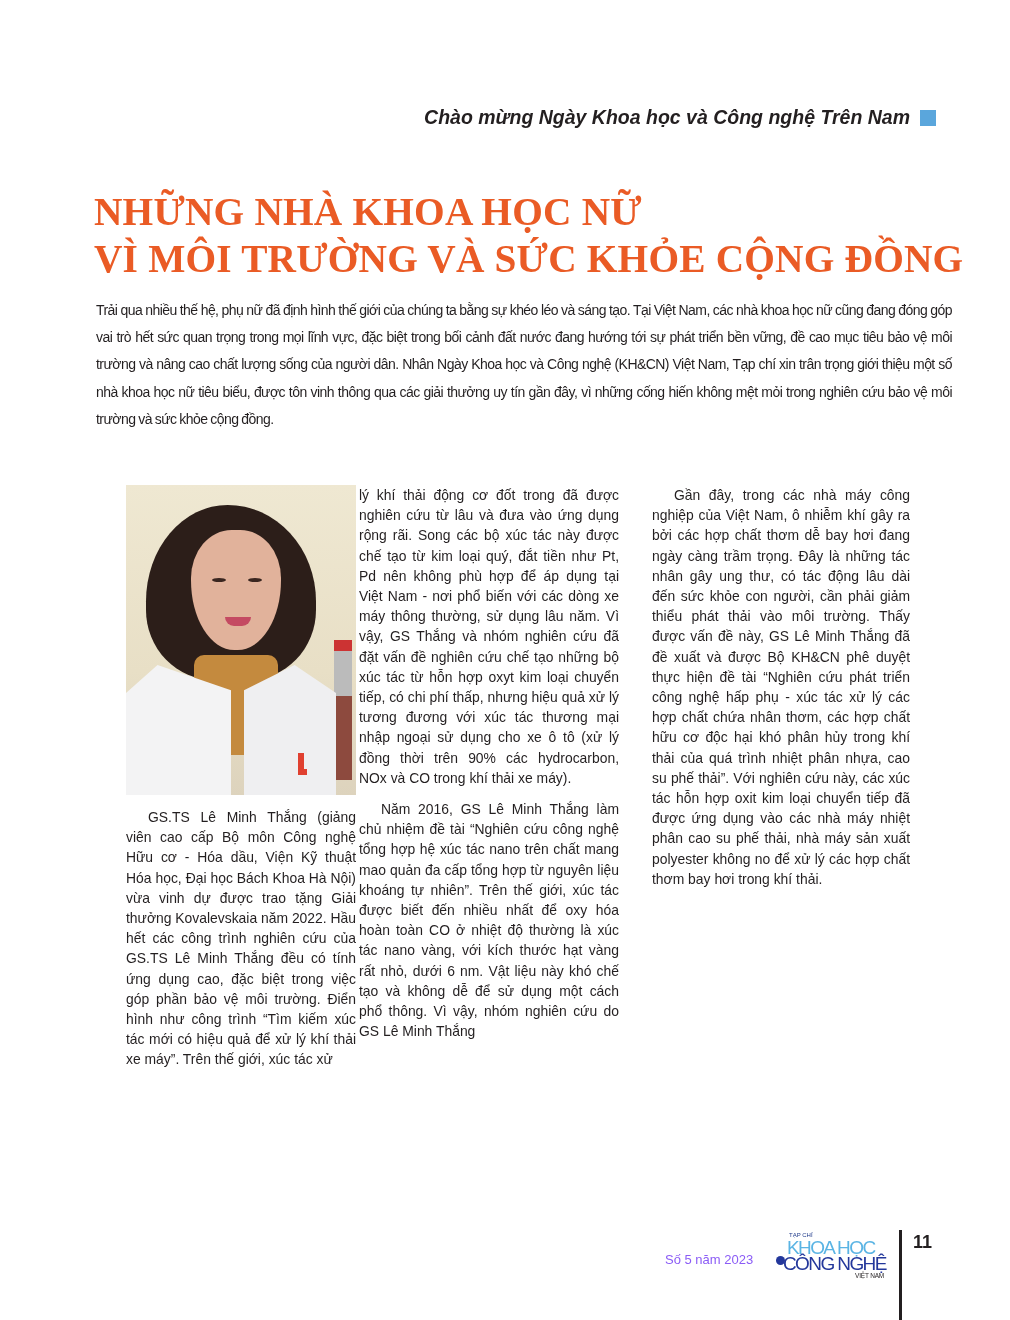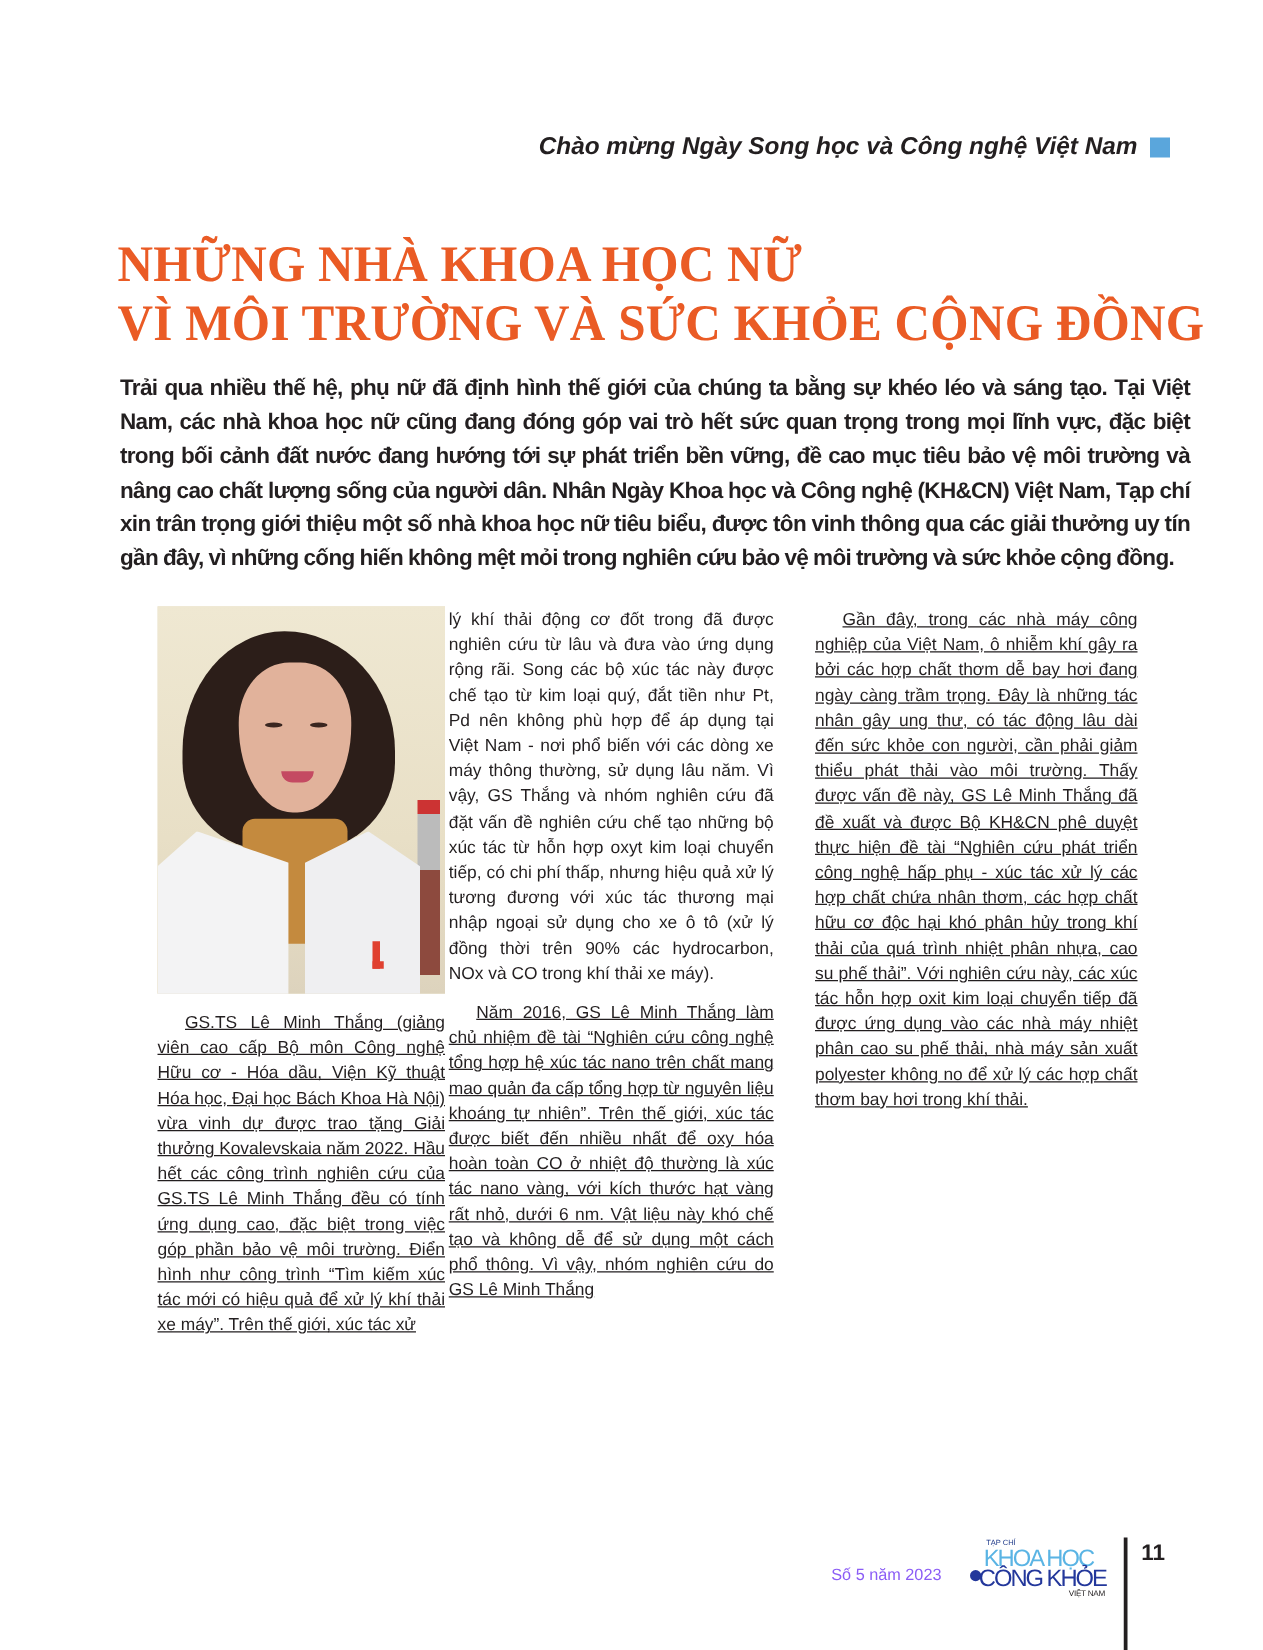--- a/index.html
+++ b/index.html
@@ -16,33 +16,32 @@
   .title {
     position: absolute; left: 94px; top: 188px; width: 860px;
     font-family: "Liberation Serif", serif;
     color: #ea5b25; font-size: 41px; line-height: 47px; letter-spacing: 0.2px;
     transform: scaleX(0.96); transform-origin: left top;
   }
   .title div { white-space: nowrap; }
 
   .lede {
     position: absolute; left: 96px; top: 297px; width: 856px;
-    font-size: 18px; line-height: 27.2px; text-align: justify;
+    font-size: 14px; line-height: 27.2px; text-align: justify;
     font-family: "Liberation Sans", sans-serif; letter-spacing: -0.55px;
     word-spacing: -0.5px;
-    font-weight: bold;
   }
 
   .col {
     position: absolute; top: 485px;
     font-size: 13.9px; line-height: 20.2px; text-align: justify;
     text-align-last: left;
   }
   .col p { margin-bottom: 11px; }
-  .col p.indent { text-indent: 22px; text-decoration: underline; }
+  .col p.indent { text-indent: 22px; }
   .col1 { left: 126px; width: 230px; }
   .col2 { left: 359px; width: 260px; }
   .col3 { left: 652px; width: 258px; }
 
   .caption-head {
     font-weight: bold; font-size: 13.3px; line-height: 20.5px;
     letter-spacing: -0.3px; margin-bottom: 14px;
   }
 
   .photo {
@@ -87,21 +86,21 @@
   .brand .cn { position: absolute; left: 8px; top: 22px; font-size: 19px; color: #23379b; letter-spacing: -1.6px; }
   .brand .dot { position: absolute; left: 1px; top: 24px; width: 9px; height: 9px; border-radius: 50%; background: #23379b; }
   .brand .vn { position: absolute; left: 80px; top: 41px; font-size: 6.5px; color: #231f20; letter-spacing: -0.2px; }
   .vrule { position: absolute; left: 899px; top: 1230px; width: 3px; height: 90px; background: #231f20; }
   .pagenum { position: absolute; left: 913px; top: 1232px; font-weight: bold; font-size: 18px; color: #231f20; }
 </style>
 </head>
 <body>
 
 <div class="kicker">
-  <span>Chào mừng Ngày Song học và Công nghệ Việt Nam</span>
+  <span>Chào mừng Ngày Khoa học và Công nghệ Trên Nam</span>
   <span class="sq"></span>
 </div>
 
 <h1 class="title">
   <div>NHỮNG NHÀ KHOA HỌC NỮ</div>
   <div>VÌ MÔI TRƯỜNG VÀ SỨC KHỎE CỘNG ĐỒNG</div>
 </h1>
 
 <p class="lede">Trải qua nhiều thế hệ, phụ nữ đã định hình thế giới của chúng ta bằng sự khéo léo và sáng tạo. Tại Việt Nam, các nhà khoa học nữ cũng đang đóng góp vai trò hết sức quan trọng trong mọi lĩnh vực, đặc biệt trong bối cảnh đất nước đang hướng tới sự phát triển bền vững, đề cao mục tiêu bảo vệ môi trường và nâng cao chất lượng sống của người dân. Nhân Ngày Khoa học và Công nghệ (KH&amp;CN) Việt Nam, Tạp chí xin trân trọng giới thiệu một số nhà khoa học nữ tiêu biểu, được tôn vinh thông qua các giải thưởng uy tín gần đây, vì những cống hiến không mệt mỏi trong nghiên cứu bảo vệ môi trường và sức khỏe cộng đồng.</p>
 
@@ -130,17 +129,17 @@
 <div class="col col3">
   <p class="indent">Gần đây, trong các nhà máy công nghiệp của Việt Nam, ô nhiễm khí gây ra bởi các hợp chất thơm dễ bay hơi đang ngày càng trầm trọng. Đây là những tác nhân gây ung thư, có tác động lâu dài đến sức khỏe con người, cần phải giảm thiểu phát thải vào môi trường. Thấy được vấn đề này, GS Lê Minh Thắng đã đề xuất và được Bộ KH&amp;CN phê duyệt thực hiện đề tài “Nghiên cứu phát triển công nghệ hấp phụ - xúc tác xử lý các hợp chất chứa nhân thơm, các hợp chất hữu cơ độc hại khó phân hủy trong khí thải của quá trình nhiệt phân nhựa, cao su phế thải”. Với nghiên cứu này, các xúc tác hỗn hợp oxit kim loại chuyển tiếp đã được ứng dụng vào các nhà máy nhiệt phân cao su phế thải, nhà máy sản xuất polyester không no để xử lý các hợp chất thơm bay hơi trong khí thải.</p>
 </div>
 
 <div class="footer-issue">Số 5 năm 2023</div>
 
 <div class="brand">
   <span class="tap">TẠP CHÍ</span>
   <span class="kh">KHOA HỌC</span>
   <span class="dot"></span>
-  <span class="cn">CÔNG KHỎE</span>
+  <span class="cn">CÔNG NGHỆ</span>
   <span class="vn">VIỆT NAM</span>
 </div>
 <div class="vrule"></div>
 <div class="pagenum">11</div>
 
 </body></html>

